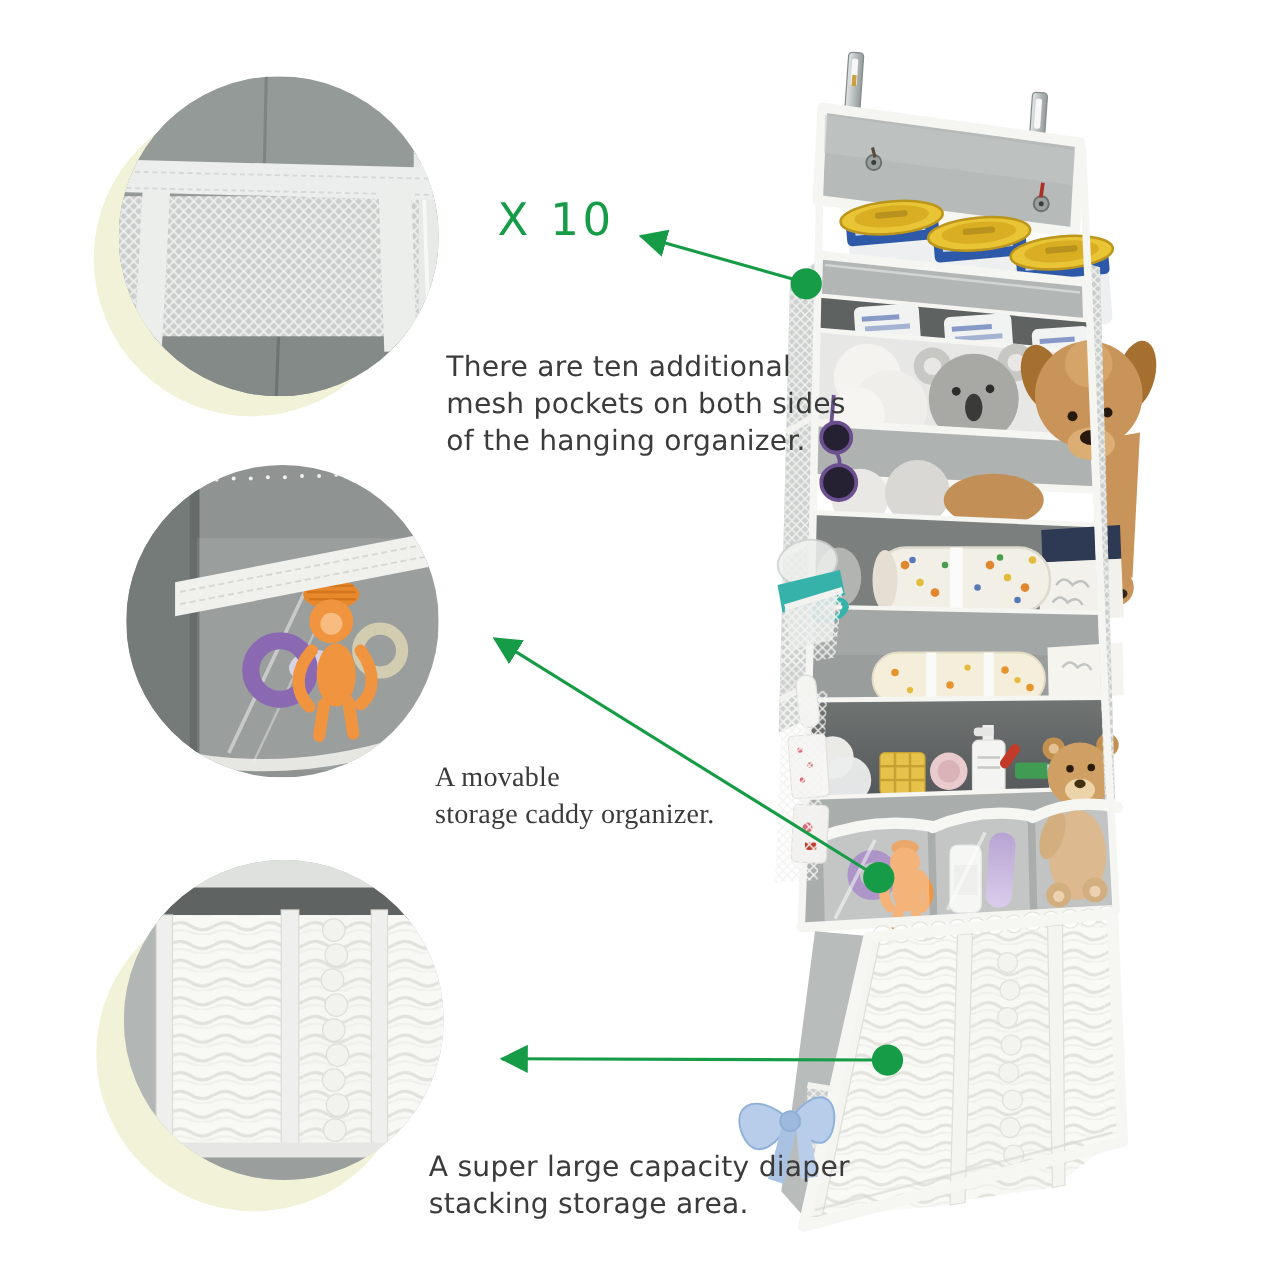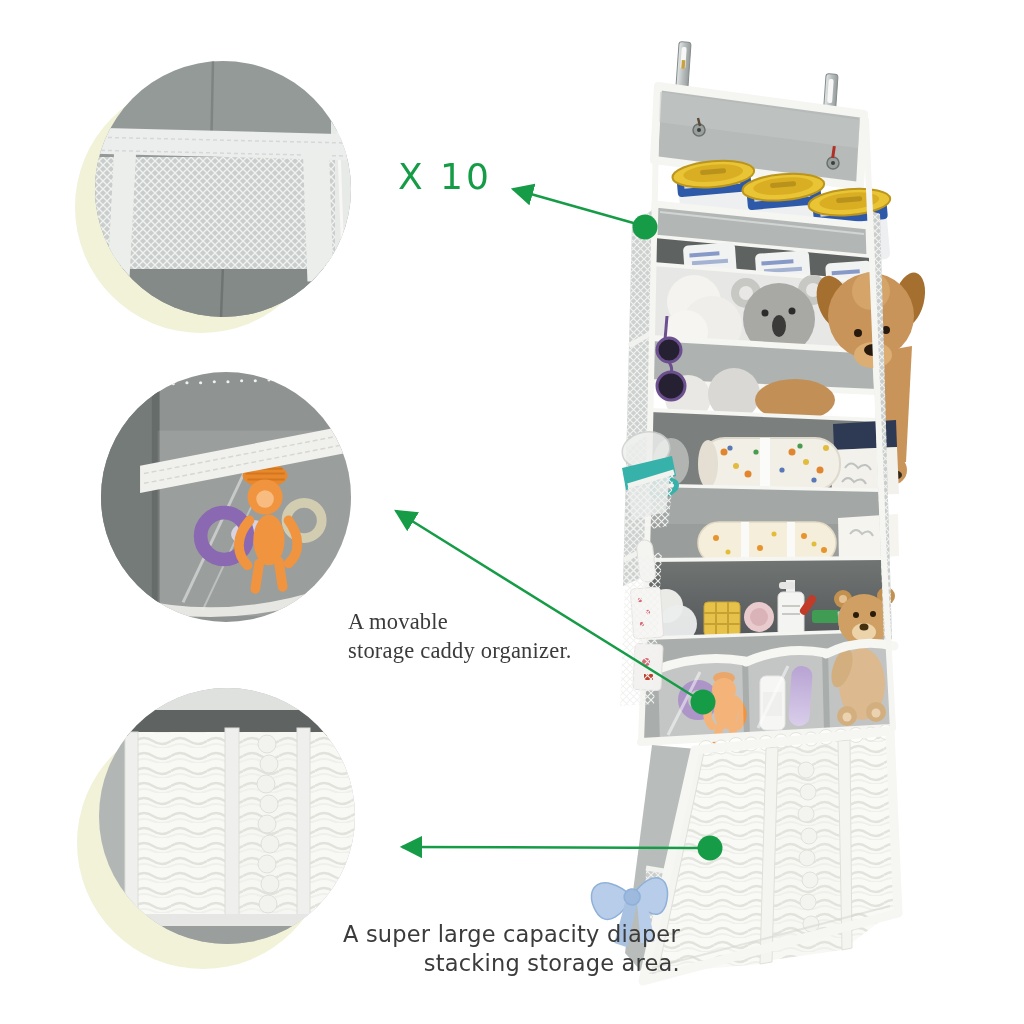--- a/index.html
+++ b/index.html
@@ -18,21 +18,21 @@
   #photo3{left:99px;top:688px;width:256px;height:256px;}
   .inset-photo svg{display:block;width:100%;height:100%;}
   #art{position:absolute;left:0;top:0;width:1024px;height:1024px;}
   .caption{
     position:absolute;white-space:pre-line;
     font-size:22.5px;line-height:1.3;color:var(--text-gray,#3b3b3b);
     letter-spacing:.2px;
   }
   #cap-mesh{left:357px;top:280px;}
   #cap-caddy{left:348px;top:607px;font-family:Liberation Serif, serif;}
-  #cap-diaper{left:343px;top:920px;text-align:right;}
+  #cap-diaper{left:343px;top:920px;}
   .x10{
     position:absolute;left:398px;top:156px;
     font-size:36px;color:var(--accent-green,#169c47);
     letter-spacing:3px;
   }
 </style>
 </head>
 <body>
 
 <div class="canvas">
@@ -500,17 +500,20 @@
       <line x1="637" y1="224" x2="513" y2="189" stroke="#169c47" stroke-width="2.5" marker-end="url(#ah)"></line>
       <circle cx="645" cy="227" r="12.5" fill="#169c47"></circle>
       <line x1="698" y1="699" x2="396" y2="511" stroke="#169c47" stroke-width="2.5" marker-end="url(#ah)"></line>
       <circle cx="703" cy="702" r="12.5" fill="#169c47"></circle>
       <line x1="698" y1="848" x2="402" y2="847" stroke="#169c47" stroke-width="2.5" marker-end="url(#ah)"></line>
       <circle cx="710" cy="848" r="12.5" fill="#169c47"></circle>
     </g>
   </svg>
 
   <div class="x10">X 10</div>
+  <div class="caption" id="cap-mesh">There are ten additional
+mesh pockets on both sides
+of the hanging organizer.</div>
   <div class="caption" id="cap-caddy">A movable
 storage caddy organizer.</div>
   <div class="caption" id="cap-diaper">A super large capacity diaper
 stacking storage area.</div>
 </div>
 
 </body></html>

